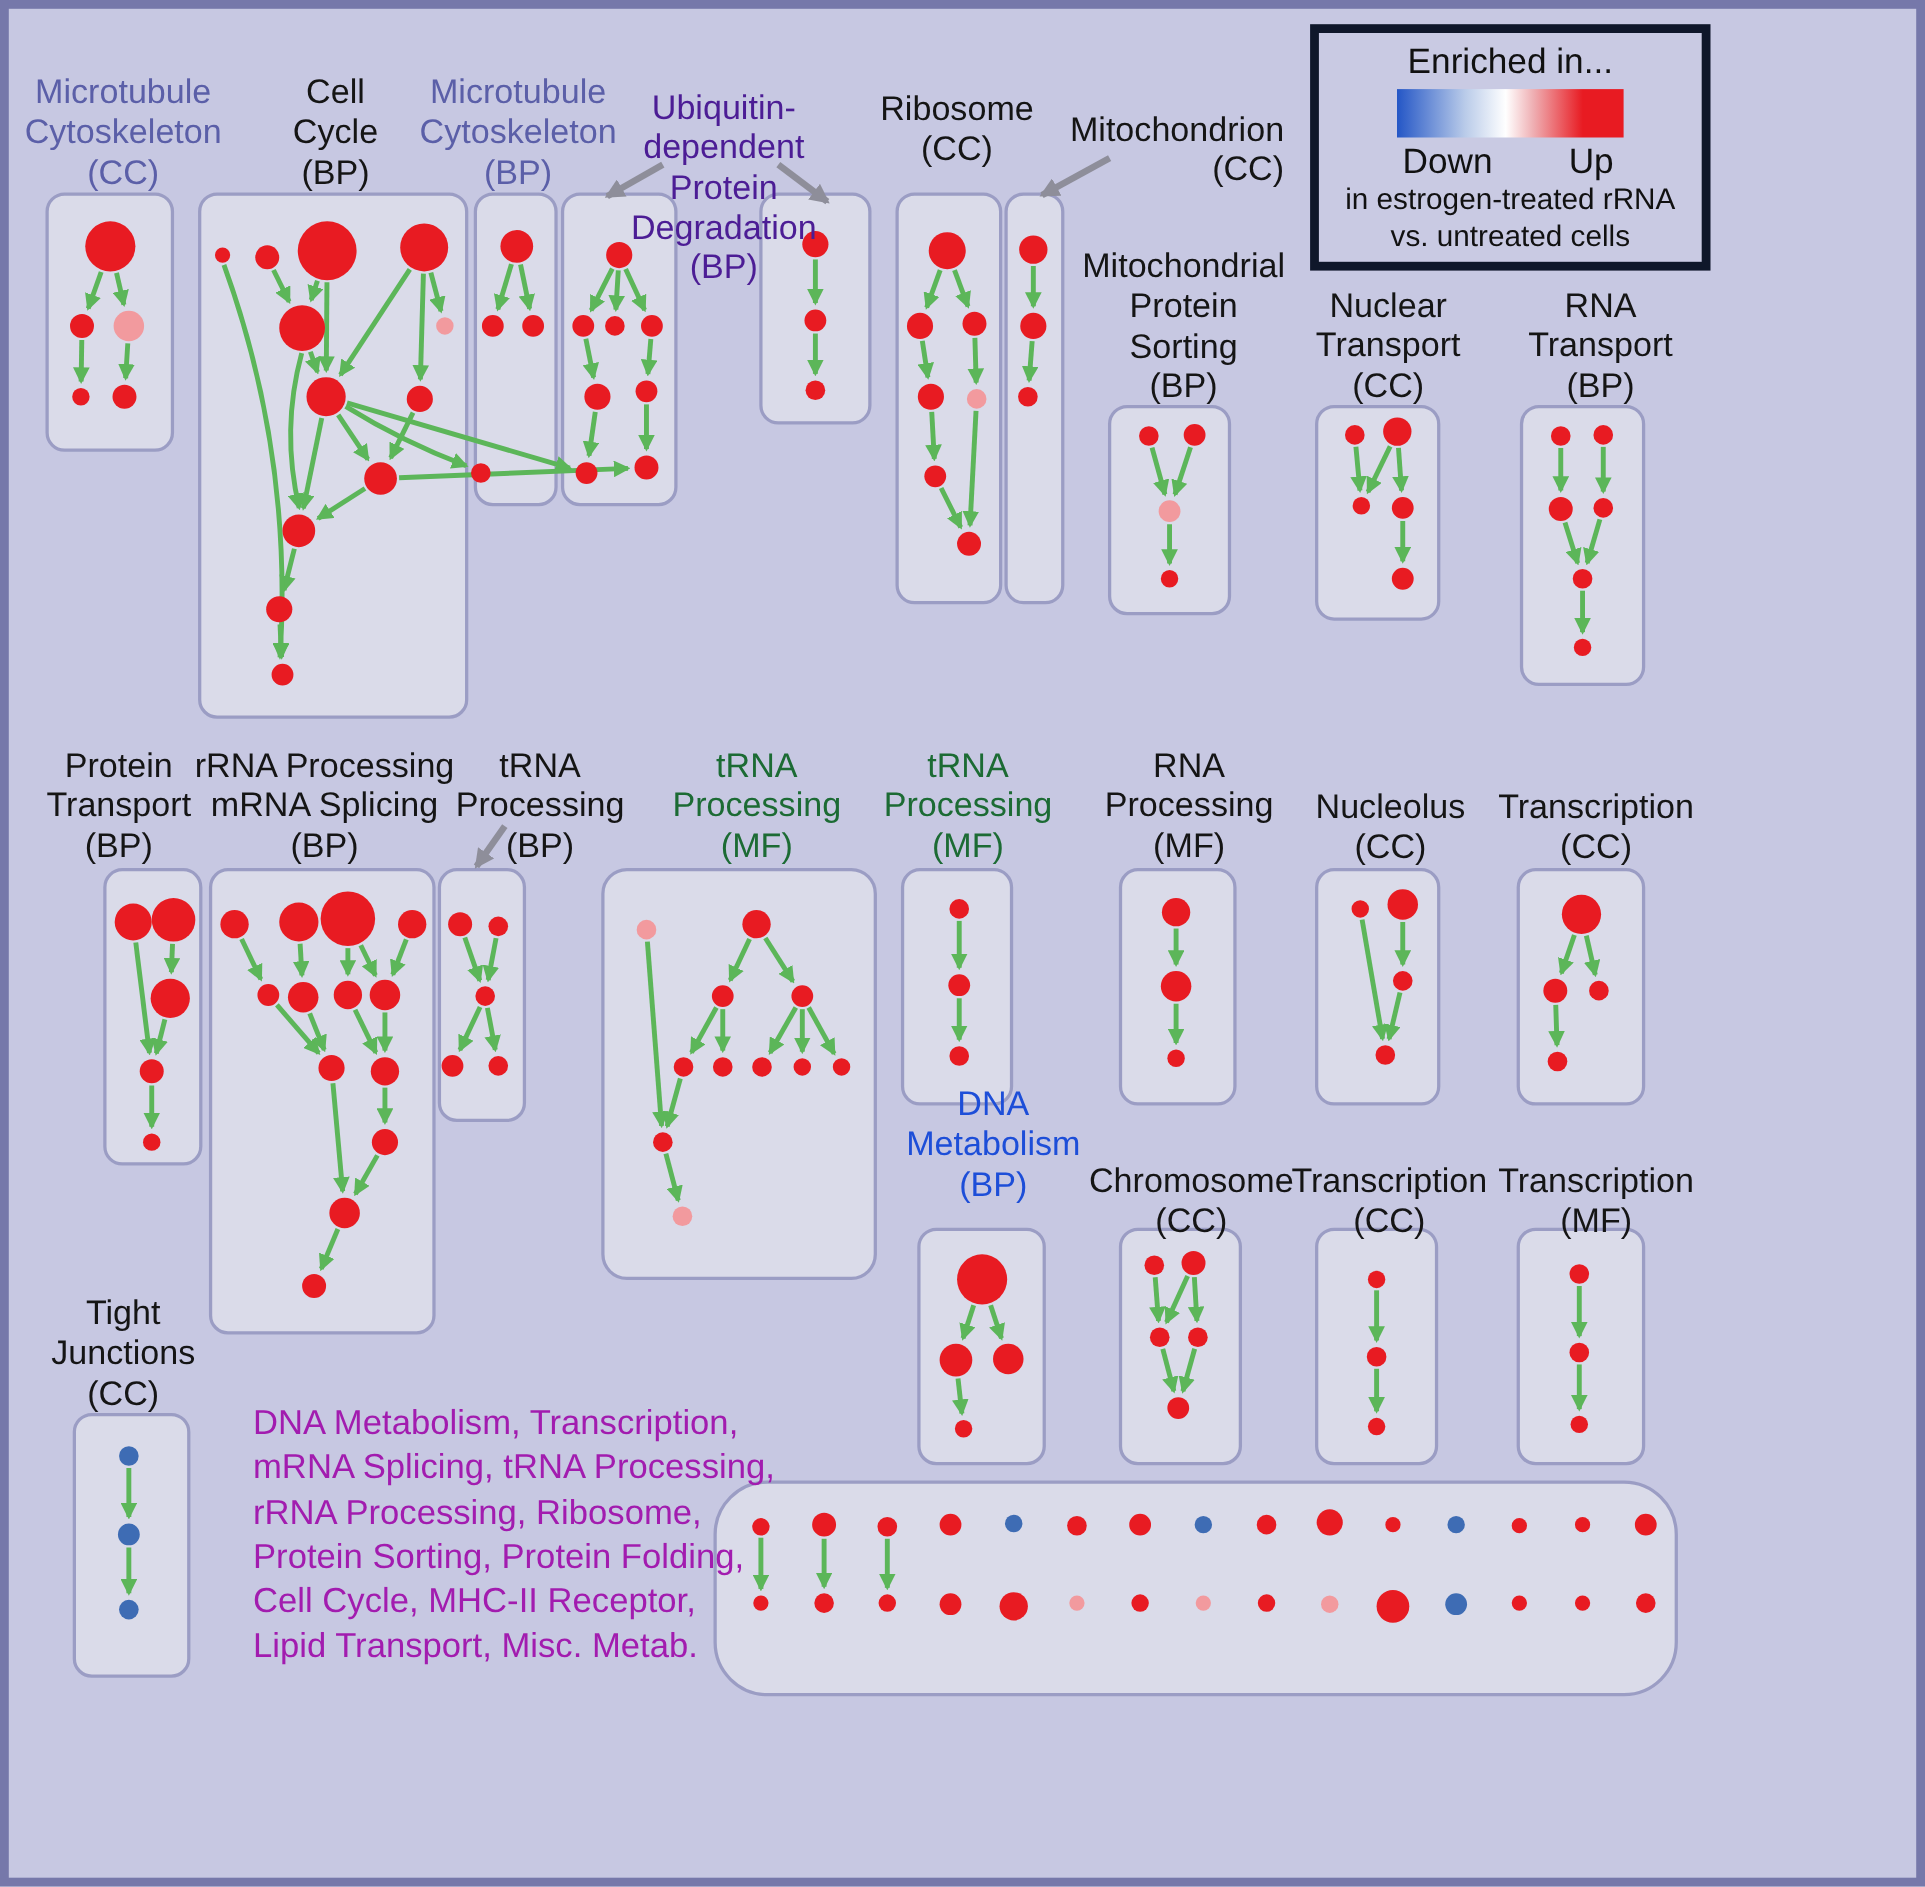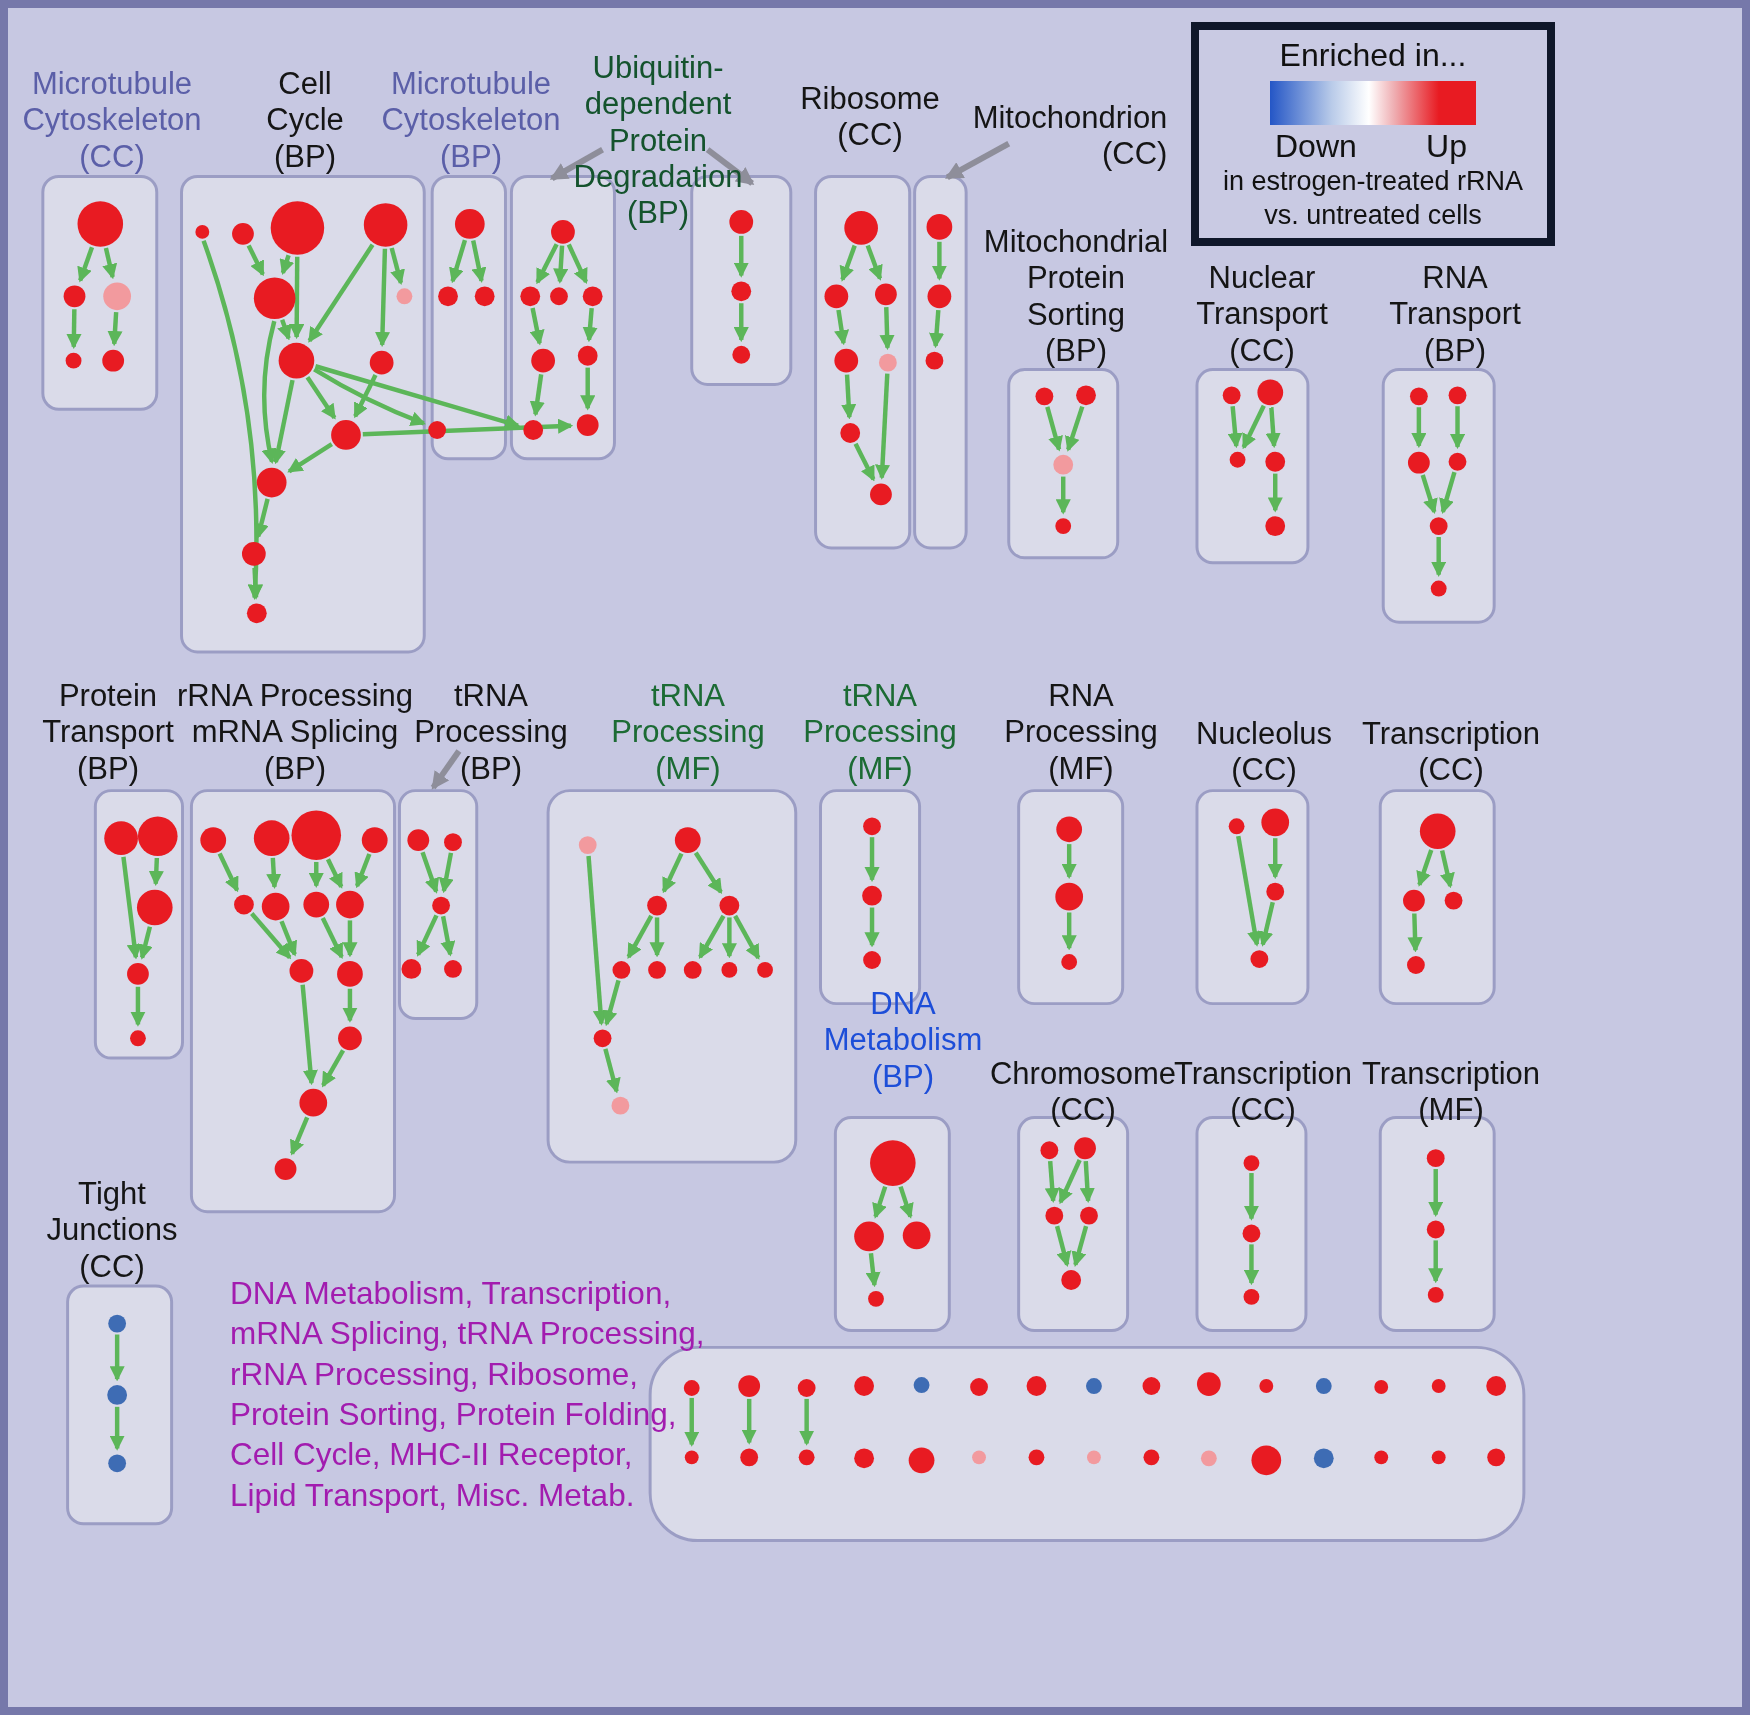--- a/index.html
+++ b/index.html
@@ -371,21 +371,21 @@
   <div id="labels-layer">
       <div class="group-label" style="left: 104px; top: 58px; color: rgb(91, 95, 168);">Microtubule
 Cytoskeleton
 (CC)</div>
       <div class="group-label" style="left: 297px; top: 58px; color: rgb(21, 21, 21);">Cell
 Cycle
 (BP)</div>
       <div class="group-label" style="left: 463px; top: 58px; color: rgb(91, 95, 168);">Microtubule
 Cytoskeleton
 (BP)</div>
-      <div class="group-label" style="left: 650px; top: 42px; color: #14532d;">Ubiquitin-
+      <div class="group-label" style="left: 650px; top: 72px; color: #4c1d95;">Ubiquitin-
 dependent
 Protein
 Degradation
 (BP)</div>
       <div class="group-label" style="left: 862px; top: 73px; color: rgb(21, 21, 21);">Ribosome
 (CC)</div>
       <div class="group-label" style="left: 1062px; top: 92px; color: rgb(21, 21, 21); text-align: right;">Mitochondrion
 (CC)</div>
       <div class="group-label" style="left: 1068px; top: 216px; color: rgb(21, 21, 21);">Mitochondrial
 Protein

